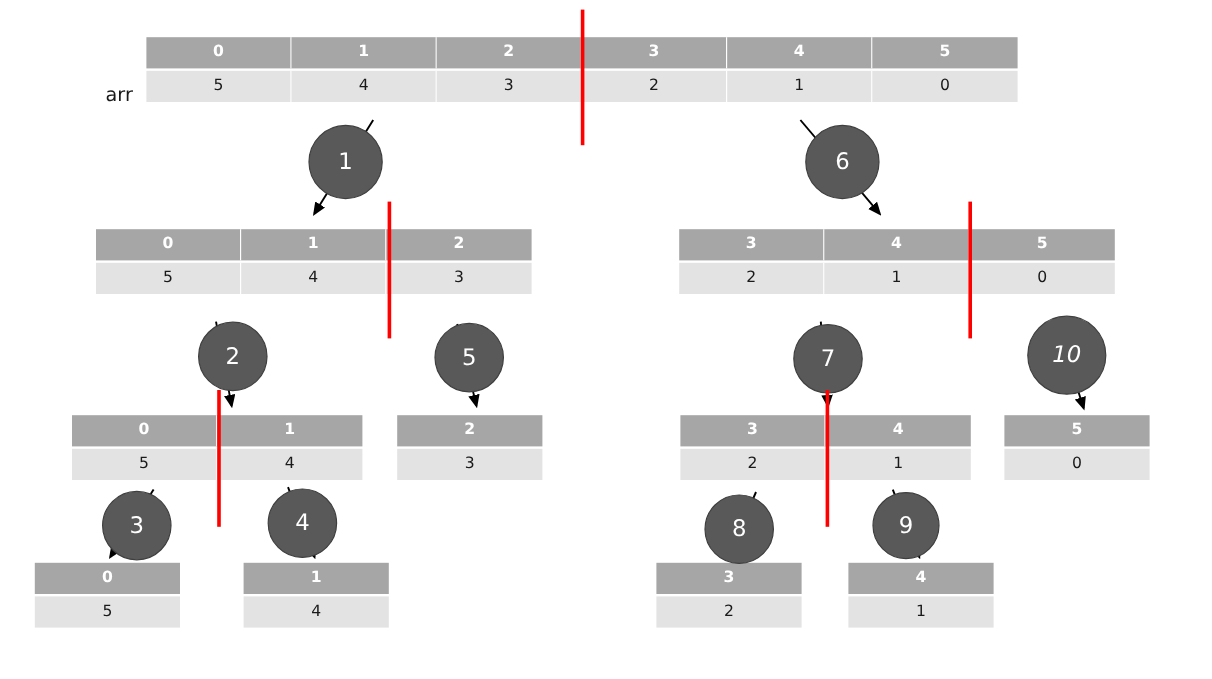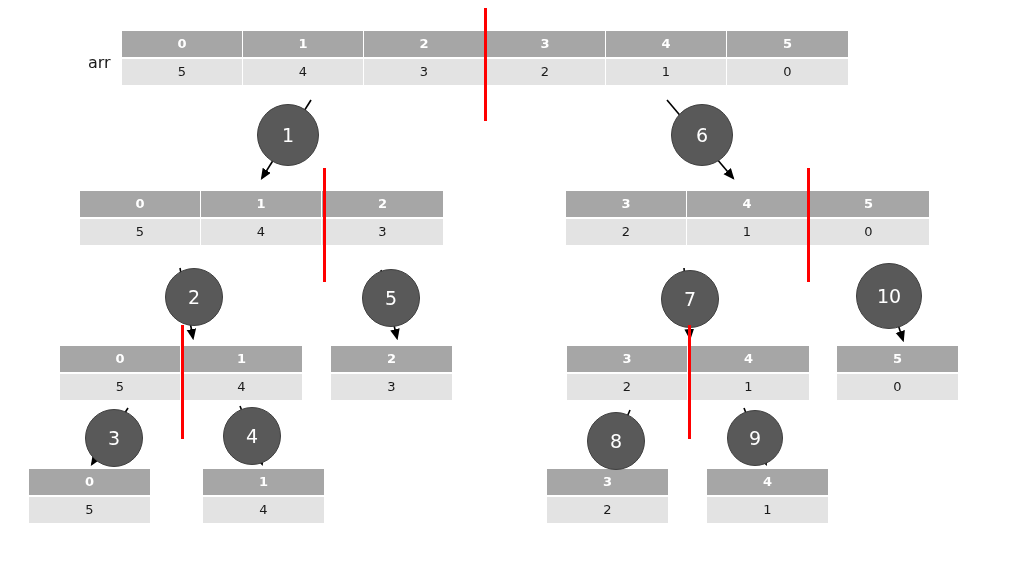--- a/index.html
+++ b/index.html
@@ -94,21 +94,21 @@
     height: 566px;
     z-index: 2;
     pointer-events: none;
   }
 </style>
 </head>
 <body>
 
 <div id="stage">
 
-  <span class="arr-label" style="left:88px; top:53px;">arr</span>
+  <span class="arr-label" style="left:88px; top:69px;">arr</span>
 
   <svg id="arrows-layer" width="1010" height="566" viewBox="0 0 1010 566">
     <defs>
       <marker id="arrowhead" markerWidth="7" markerHeight="7" refX="5.6" refY="3" orient="auto" markerUnits="strokeWidth">
         <path d="M0,0 L7,3 L0,6 Z" fill="#000000"></path>
       </marker>
     </defs>
     <g id="arrows-group">
         <line x1="311" y1="100" x2="262" y2="178" stroke="#000000" stroke-width="1.6" marker-end="url(#arrowhead)"></line>
         <line x1="667" y1="100" x2="733" y2="178" stroke="#000000" stroke-width="1.6" marker-end="url(#arrowhead)"></line>
@@ -234,21 +234,21 @@
           <div class="cell" style="width: 121px;">1</div>
         </div>
       </div>
     </div>
   <div id="circles-container">
       <div class="step-circle" style="left: 257px; top: 104px; width: 60px; height: 60px;">1</div>
       <div class="step-circle" style="left: 671px; top: 104px; width: 60px; height: 60px;">6</div>
       <div class="step-circle" style="left: 165px; top: 268px; width: 56px; height: 56px;">2</div>
       <div class="step-circle" style="left: 362px; top: 269px; width: 56px; height: 56px;">5</div>
       <div class="step-circle" style="left: 661px; top: 270px; width: 56px; height: 56px;">7</div>
-      <div class="step-circle" style="left: 856px; top: 263px; width: 64px; height: 64px;">10</div>
+      <div class="step-circle" style="left: 856px; top: 263px; width: 64px; height: 64px; font-style: italic;">10</div>
       <div class="step-circle" style="left: 85px; top: 409px; width: 56px; height: 56px;">3</div>
       <div class="step-circle" style="left: 223px; top: 407px; width: 56px; height: 56px;">4</div>
       <div class="step-circle" style="left: 587px; top: 412px; width: 56px; height: 56px;">8</div>
       <div class="step-circle" style="left: 727px; top: 410px; width: 54px; height: 54px;">9</div>
     </div>
   <div id="splits-container">
       <div class="split-line" style="left: 484px; top: 8px; height: 113px; background: rgb(255, 0, 0);"></div>
       <div class="split-line" style="left: 323px; top: 168px; height: 114px; background: rgb(255, 0, 0);"></div>
       <div class="split-line" style="left: 807px; top: 168px; height: 114px; background: rgb(255, 0, 0);"></div>
       <div class="split-line" style="left: 181px; top: 325px; height: 114px; background: rgb(255, 0, 0);"></div>

